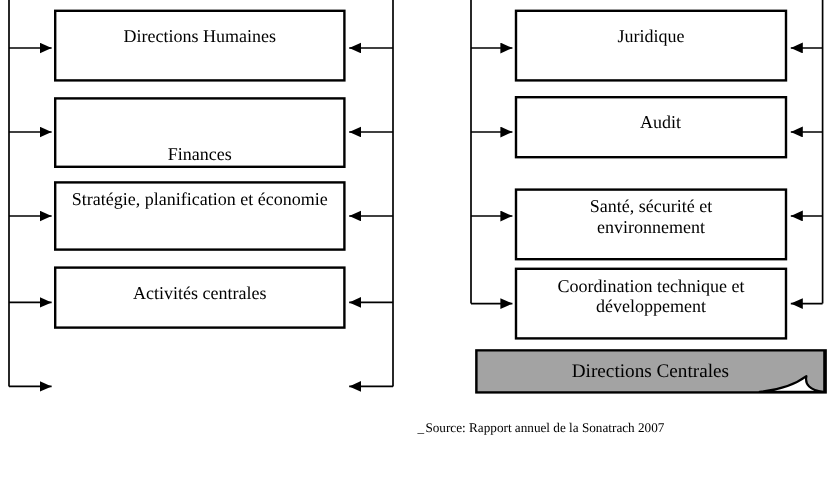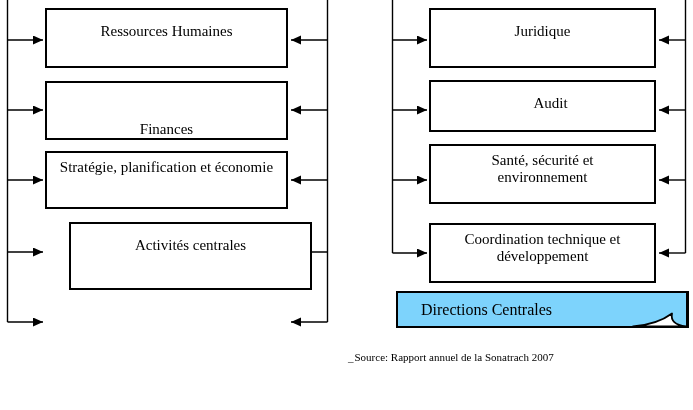--- a/index.html
+++ b/index.html
@@ -25,28 +25,28 @@
     font-size:15px;
     line-height:17px;
     padding-top:13px;
   }
   .dept-box.two-line{padding-top:6px;line-height:17px;}
   .lcol{left:45px;width:243px;}
   .rcol{left:429px;width:227px;}
   .banner{
     position:absolute;
     box-sizing:border-box;
-    background:#7dd3fc;
+    background:#a3a3a3;
     border:2px solid #000;
     border-right-width:3.5px;
     display:flex;
+    justify-content:center;
     align-items:center;
     text-align:center;
     font-size:16px;
-    padding-left:23px;
   }
   .banner .curl{position:absolute;right:-2px;bottom:-3px;width:56px;height:18px;}
   .txt{display:inline-block;}
   .source-line{
     position:absolute;
     left:348px;top:351px;
     font-size:11px;
     white-space:nowrap;
   }
   .source-line .mark{letter-spacing:1px;}
@@ -84,40 +84,40 @@
     <line x1="392.5" y1="110" x2="427" y2="110" marker-end="url(#ah)"></line>
     <line x1="392.5" y1="180" x2="427" y2="180" marker-end="url(#ah)"></line>
     <line x1="392.5" y1="253" x2="427" y2="253" marker-end="url(#ah)"></line>
     <line x1="685.5" y1="40" x2="659" y2="40" marker-end="url(#ah)"></line>
     <line x1="685.5" y1="110" x2="659" y2="110" marker-end="url(#ah)"></line>
     <line x1="685.5" y1="180" x2="659" y2="180" marker-end="url(#ah)"></line>
     <line x1="685.5" y1="253" x2="659" y2="253" marker-end="url(#ah)"></line>
   </svg>
 
   <div class="dept-box lcol" style="top:8px;height:60px;">
-    <span class="txt">Ressources Humaines</span>
+    <span class="txt">Directions Humaines</span>
   </div>
   <div class="dept-box lcol" style="top:81px;height:59px;align-items:flex-end;">
     <span class="txt">Finances</span>
   </div>
   <div class="dept-box lcol two-line" style="top:151px;height:58px;">
     <span class="txt" style="max-width:215px;text-align:center;">Stratégie, planification et économie</span>
   </div>
-  <div class="dept-box lcol" style="top:222px;height:68px;margin-left:24px;">
+  <div class="dept-box lcol" style="top:222px;height:52px;">
     <span class="txt">Activités centrales</span>
   </div>
 
 
   <div class="dept-box rcol" style="top:8px;height:60px;">
     <span class="txt">Juridique</span>
   </div>
   <div class="dept-box rcol" style="top:80px;height:52px;padding-left:16px;">
     <span class="txt">Audit</span>
   </div>
-  <div class="dept-box rcol two-line" style="top:144px;height:60px;">
+  <div class="dept-box rcol two-line" style="top:157px;height:60px;">
     <span class="txt" style="max-width:150px;">Santé, sécurité et environnement</span>
   </div>
   <div class="dept-box rcol two-line" style="top:223px;height:60px;">
     <span class="txt" style="max-width:200px;">Coordination technique et développement</span>
   </div>
 
   <div class="banner" style="left:396px;top:291px;width:293px;height:37px;">
     <span class="txt">Directions Centrales</span>
     <svg class="curl" viewBox="0 0 56 18">
       <path d="M1,15.5 C18,14 30,10 40,2.5 C38.5,9.5 43,14 54,15.5 Z" fill="#ffffff" stroke="#000" stroke-width="1.8" stroke-linejoin="round"></path>

